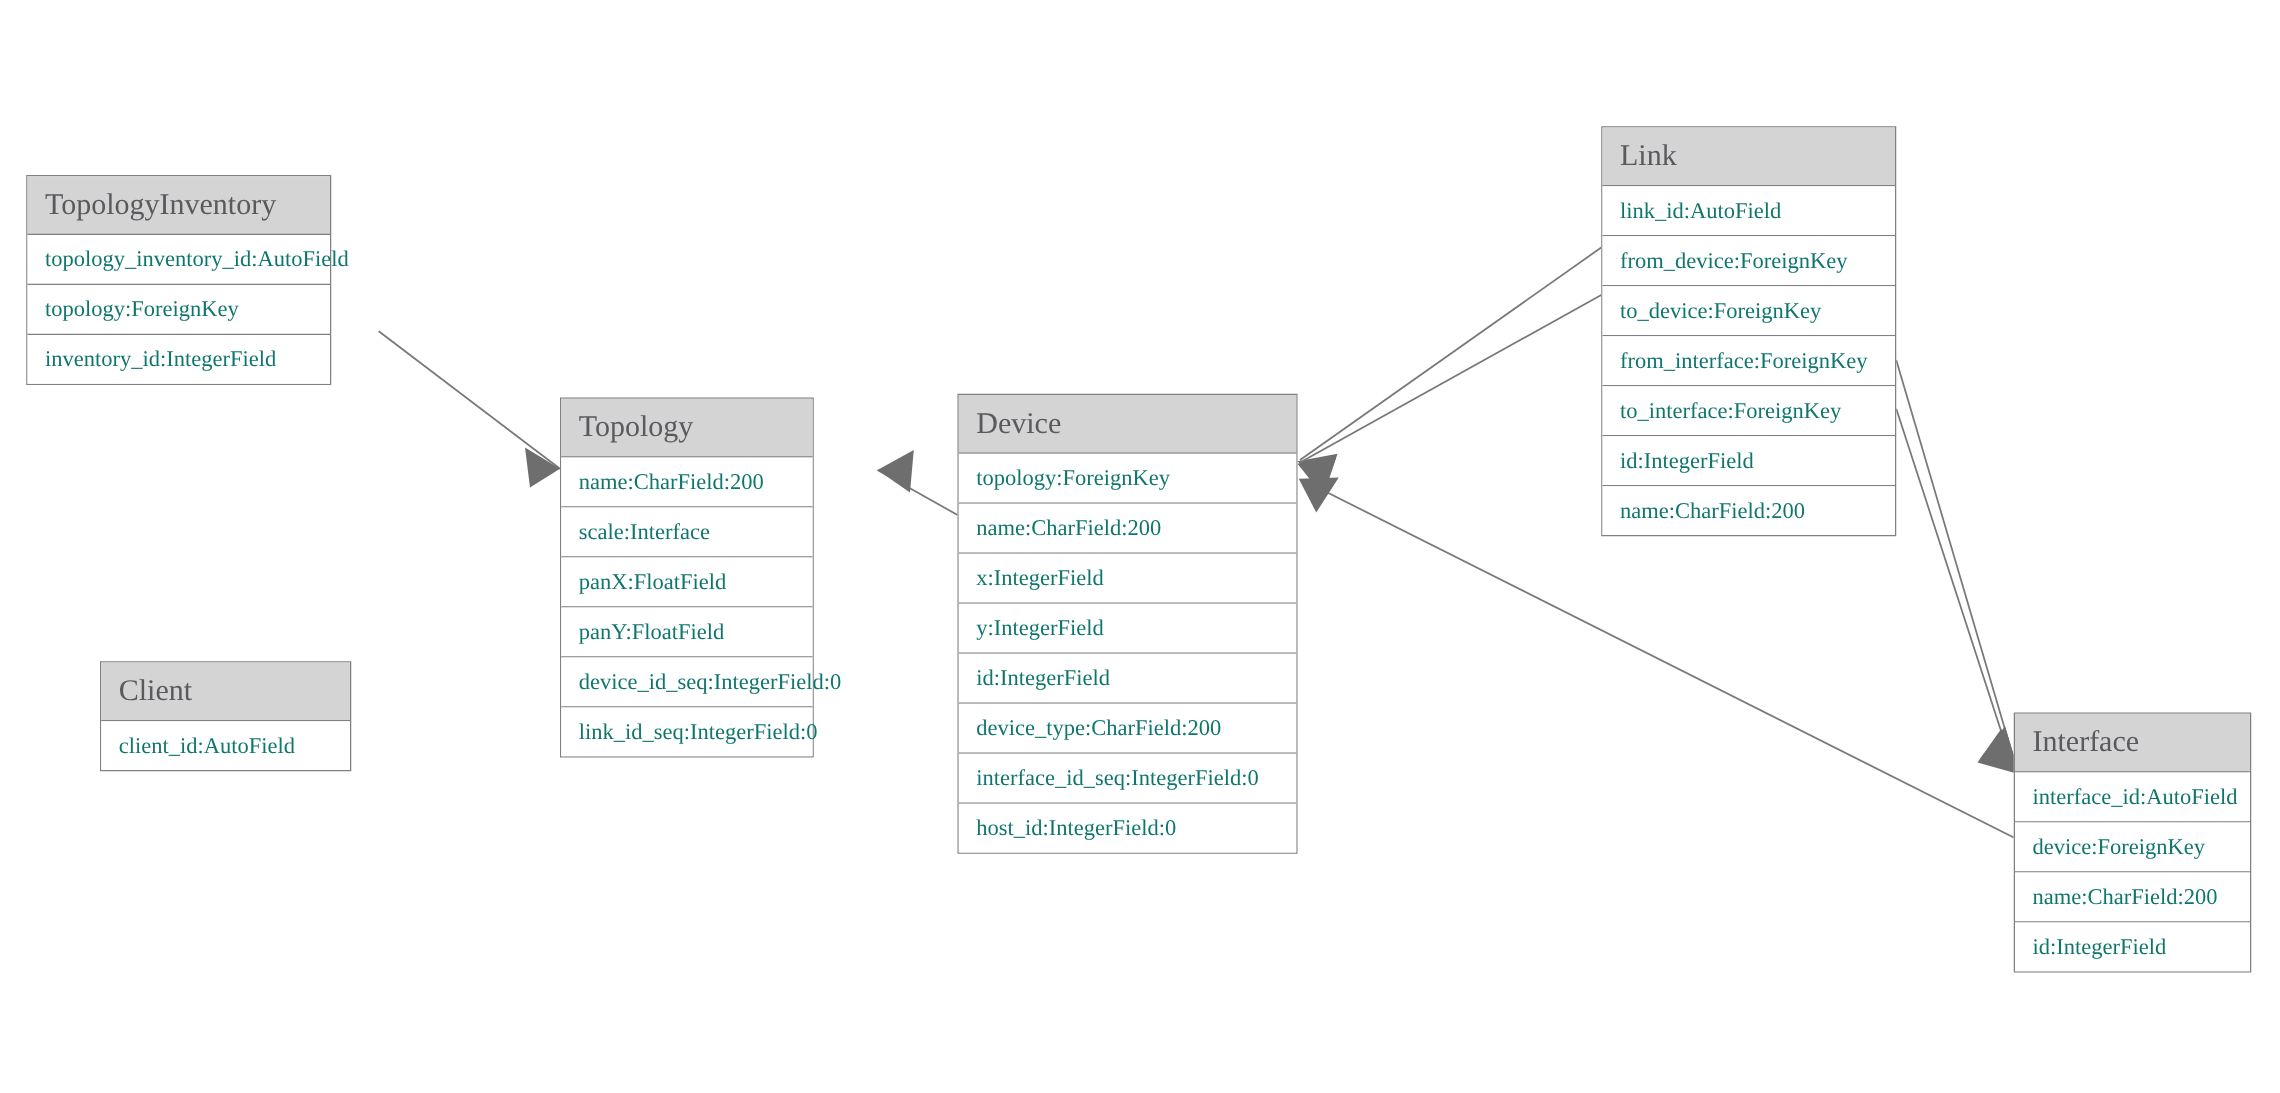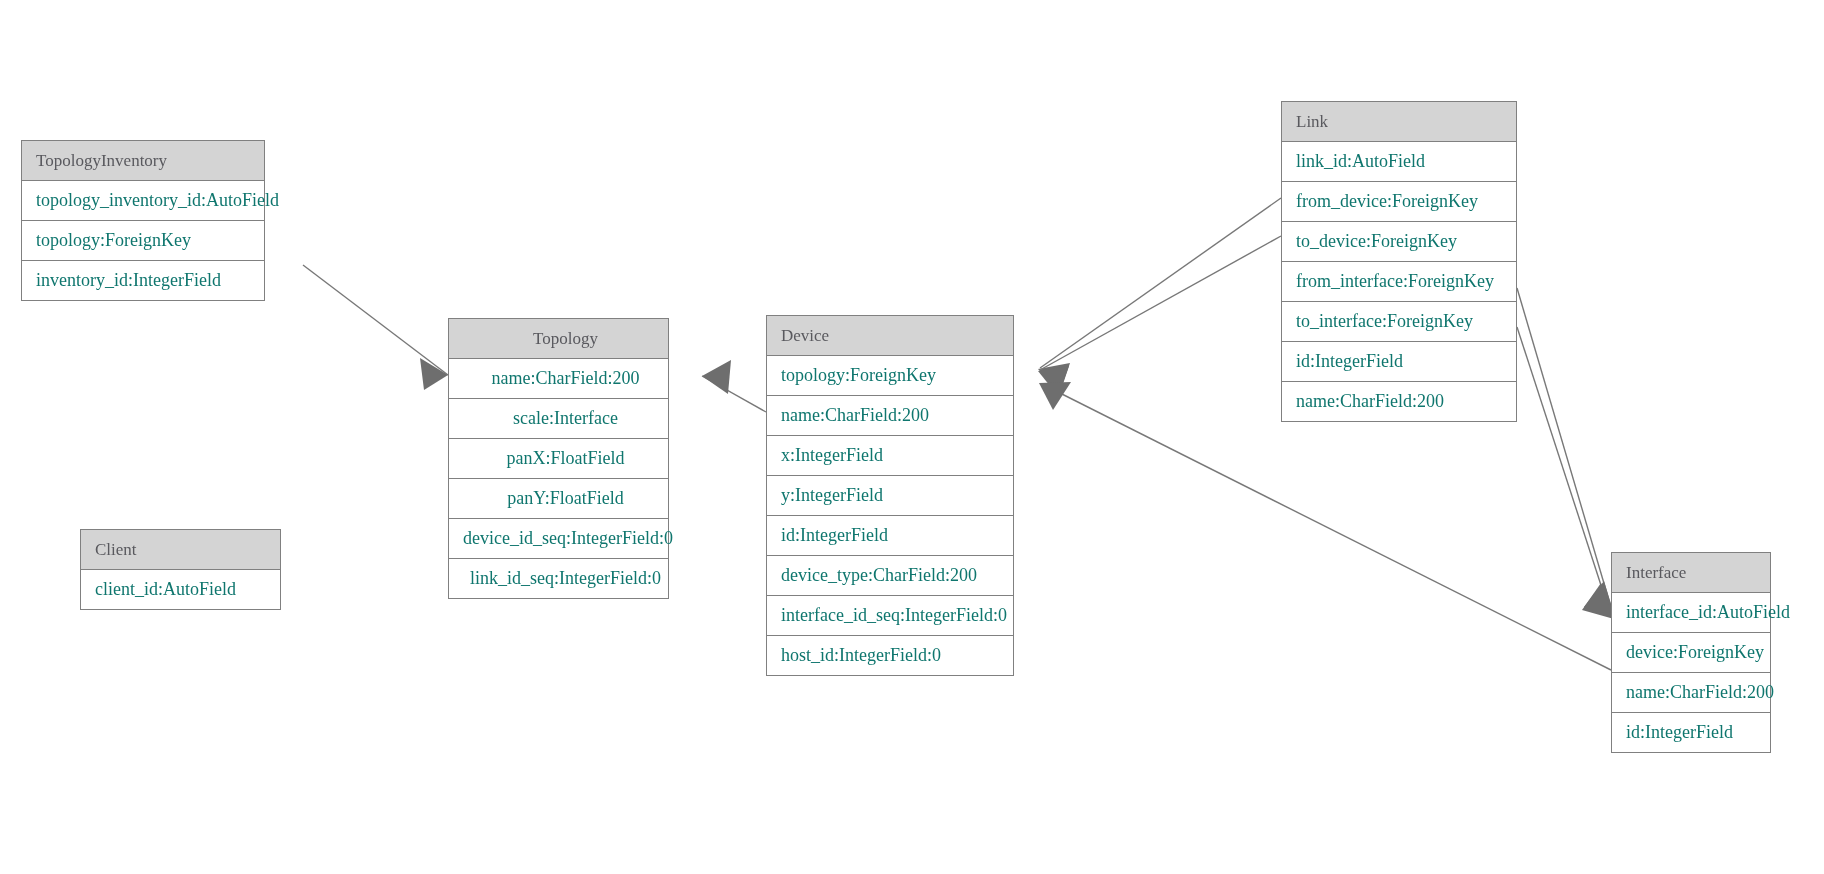--- a/index.html
+++ b/index.html
@@ -28,21 +28,21 @@
     position: absolute;
     box-sizing: border-box;
     border: 1px solid #808080;
     background: #ffffff;
   }
   .entity-header {
     box-sizing: border-box;
     background: #d4d4d4;
     border-bottom: 1px solid #808080;
     color: #59595e;
-    font-size: 17px;
+    font-size: 24px;
     line-height: 1;
     padding: 11px 0 11px 14px;
     white-space: nowrap;
   }
   .entity-field {
     box-sizing: border-box;
     background: #ffffff;
     border-bottom: 1px solid #808080;
     color: #0f766e;
     font-size: 18px;
@@ -94,51 +94,51 @@
       <div class="entity" style="left: 21px; top: 140px; width: 244px;">
         <div class="entity-header">TopologyInventory</div>
         <div class="entity-field">topology_inventory_id:AutoField</div>
         <div class="entity-field">topology:ForeignKey</div>
         <div class="entity-field last">inventory_id:IntegerField</div>
       </div>
       <div class="entity" style="left: 80px; top: 529px; width: 201px;">
         <div class="entity-header">Client</div>
         <div class="entity-field last">client_id:AutoField</div>
       </div>
-      <div class="entity" style="left: 448px; top: 318px; width: 221px; text-align: center;">
+      <div class="entity" style="left: 448px; top: 318px; width: 203px;">
         <div class="entity-header">Topology</div>
         <div class="entity-field">name:CharField:200</div>
         <div class="entity-field">scale:Interface</div>
         <div class="entity-field">panX:FloatField</div>
         <div class="entity-field">panY:FloatField</div>
         <div class="entity-field">device_id_seq:IntegerField:0</div>
         <div class="entity-field last">link_id_seq:IntegerField:0</div>
       </div>
-      <div class="entity" style="left: 766px; top: 315px; width: 248px;">
+      <div class="entity" style="left: 766px; top: 315px; width: 272px;">
         <div class="entity-header">Device</div>
         <div class="entity-field">topology:ForeignKey</div>
         <div class="entity-field">name:CharField:200</div>
         <div class="entity-field">x:IntegerField</div>
         <div class="entity-field">y:IntegerField</div>
         <div class="entity-field">id:IntegerField</div>
         <div class="entity-field">device_type:CharField:200</div>
         <div class="entity-field">interface_id_seq:IntegerField:0</div>
         <div class="entity-field last">host_id:IntegerField:0</div>
       </div>
       <div class="entity" style="left: 1281px; top: 101px; width: 236px;">
         <div class="entity-header">Link</div>
         <div class="entity-field">link_id:AutoField</div>
         <div class="entity-field">from_device:ForeignKey</div>
         <div class="entity-field">to_device:ForeignKey</div>
         <div class="entity-field">from_interface:ForeignKey</div>
         <div class="entity-field">to_interface:ForeignKey</div>
         <div class="entity-field">id:IntegerField</div>
         <div class="entity-field last">name:CharField:200</div>
       </div>
-      <div class="entity" style="left: 1611px; top: 552px; width: 160px;">
+      <div class="entity" style="left: 1611px; top: 570px; width: 190px;">
         <div class="entity-header">Interface</div>
         <div class="entity-field">interface_id:AutoField</div>
         <div class="entity-field">device:ForeignKey</div>
         <div class="entity-field">name:CharField:200</div>
         <div class="entity-field last">id:IntegerField</div>
       </div>
     </div>
 
 </div>
 

